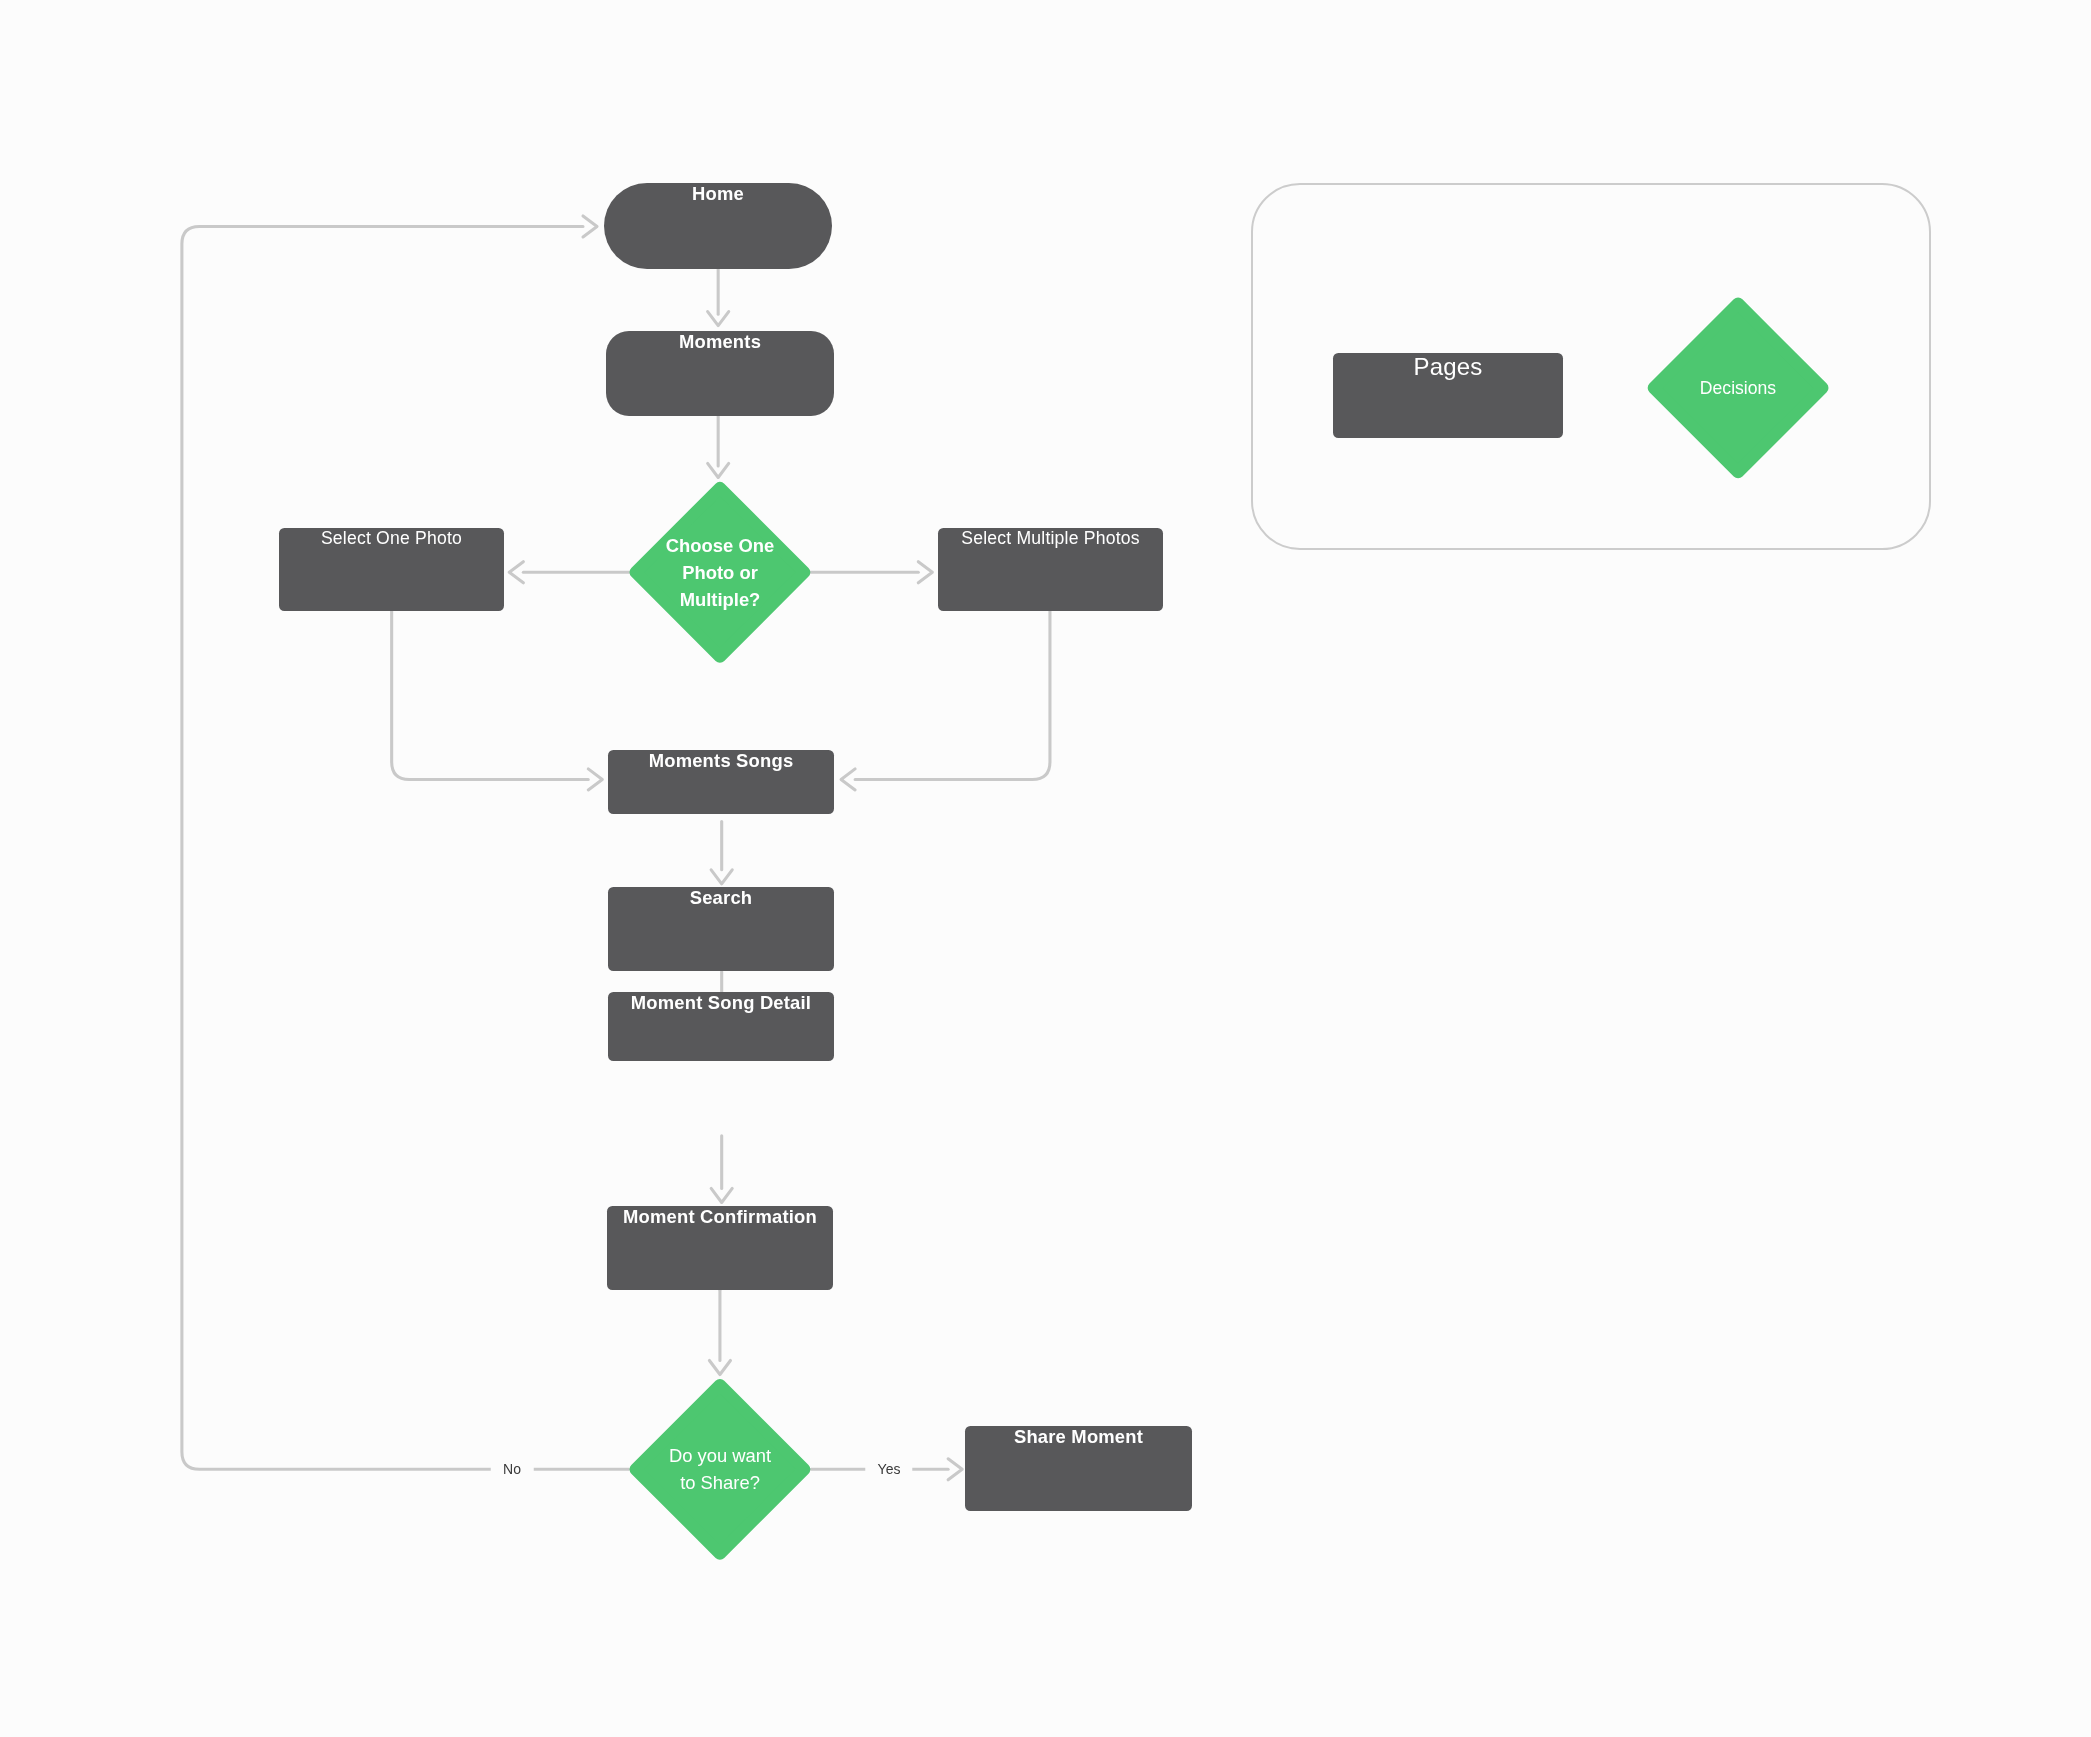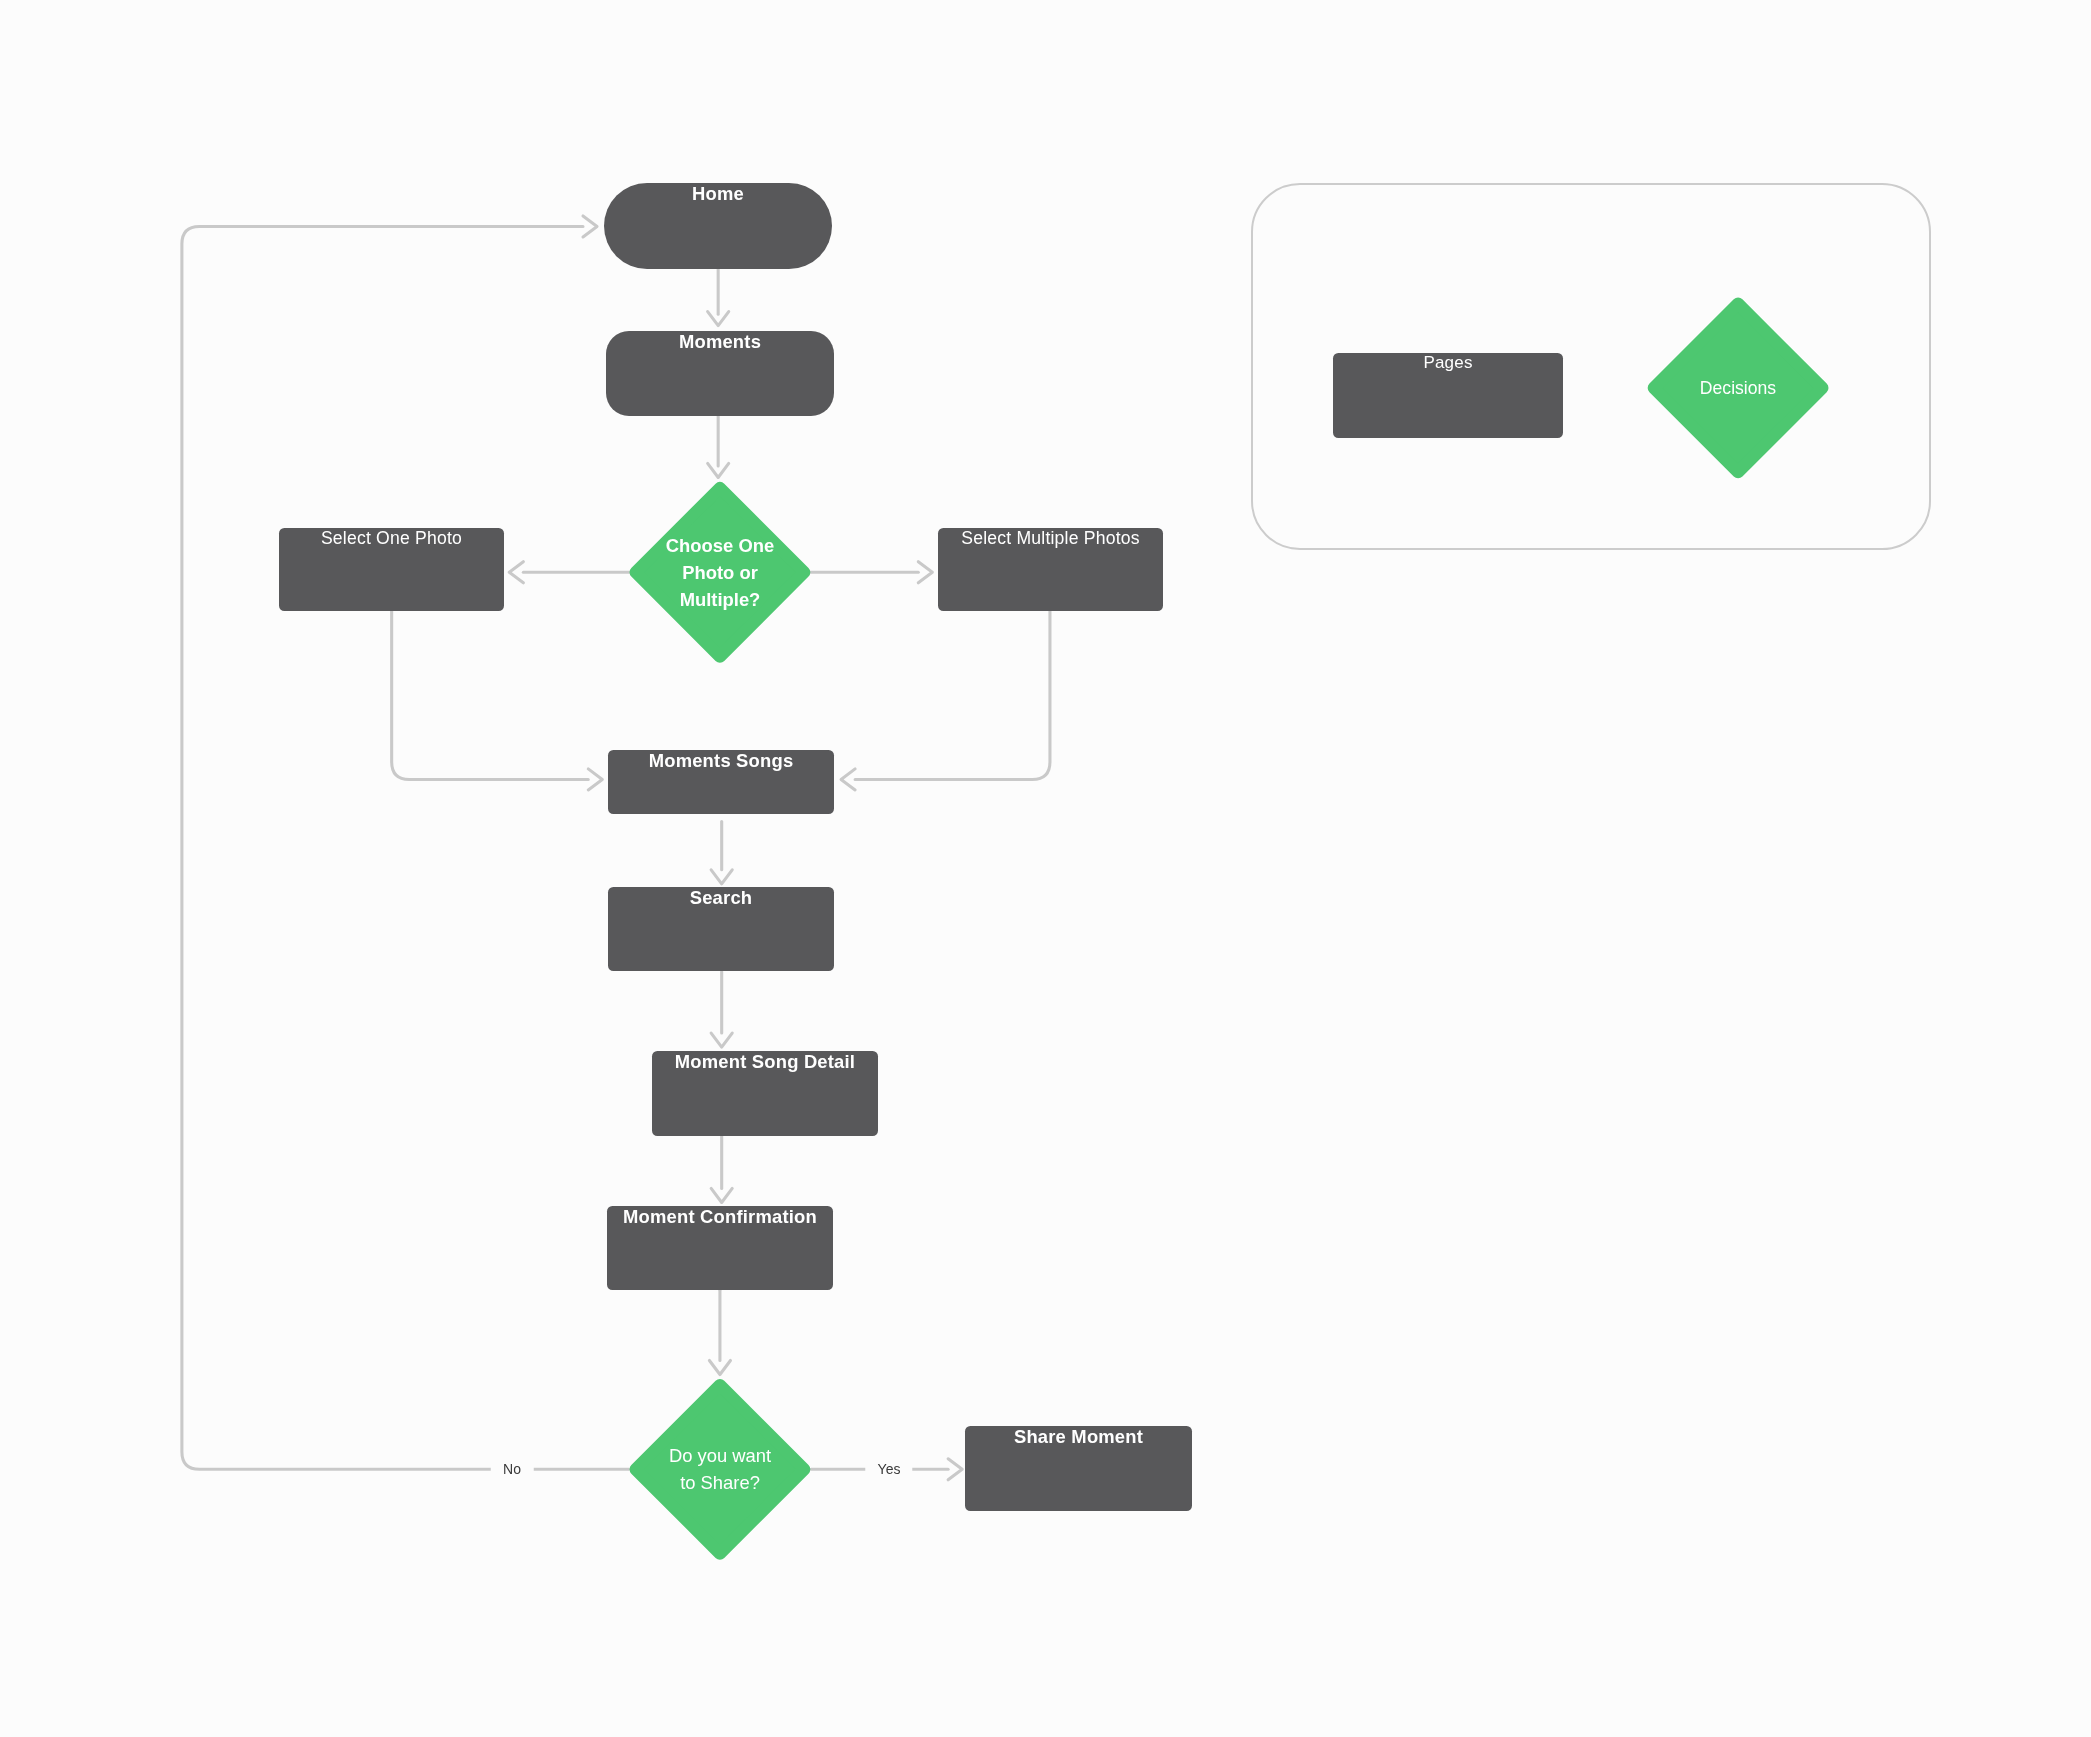--- a/index.html
+++ b/index.html
@@ -158,33 +158,33 @@
   </div>
 
   <div class="node" style="left:608px;top:750px;width:226px;height:64px;">
     <span>Moments Songs</span>
   </div>
 
   <div class="node" style="left:608px;top:887px;width:226px;height:84px;">
     <span>Search</span>
   </div>
 
-  <div class="node" style="left:608px;top:1051px;width:226px;height:85px;margin-left:44px;">
+  <div class="node" style="left:608px;top:992px;width:226px;height:69px;">
     <span>Moment Song Detail</span>
   </div>
 
   <div class="node" style="left:607px;top:1206px;width:226px;height:84px;">
     <span>Moment Confirmation</span>
   </div>
 
   <div class="node" style="left:965px;top:1426px;width:227px;height:85px;">
     <span>Share Moment</span>
   </div>
 
-  <div class="node light" style="left:1333px;top:353px;width:230px;height:85px;font-size:17px;">
+  <div class="node light" style="left:1333px;top:353px;width:230px;height:85px;font-size:24px;">
     <span>Pages</span>
   </div>
 
   <div class="diamond-label bold" style="left:628px;top:502px;width:184px;height:140px;">
     <span>Choose One</span>
     <span>Photo or</span>
     <span>Multiple?</span>
   </div>
 
   <div class="diamond-label light" style="left:628px;top:1412px;width:184px;height:114px;">

